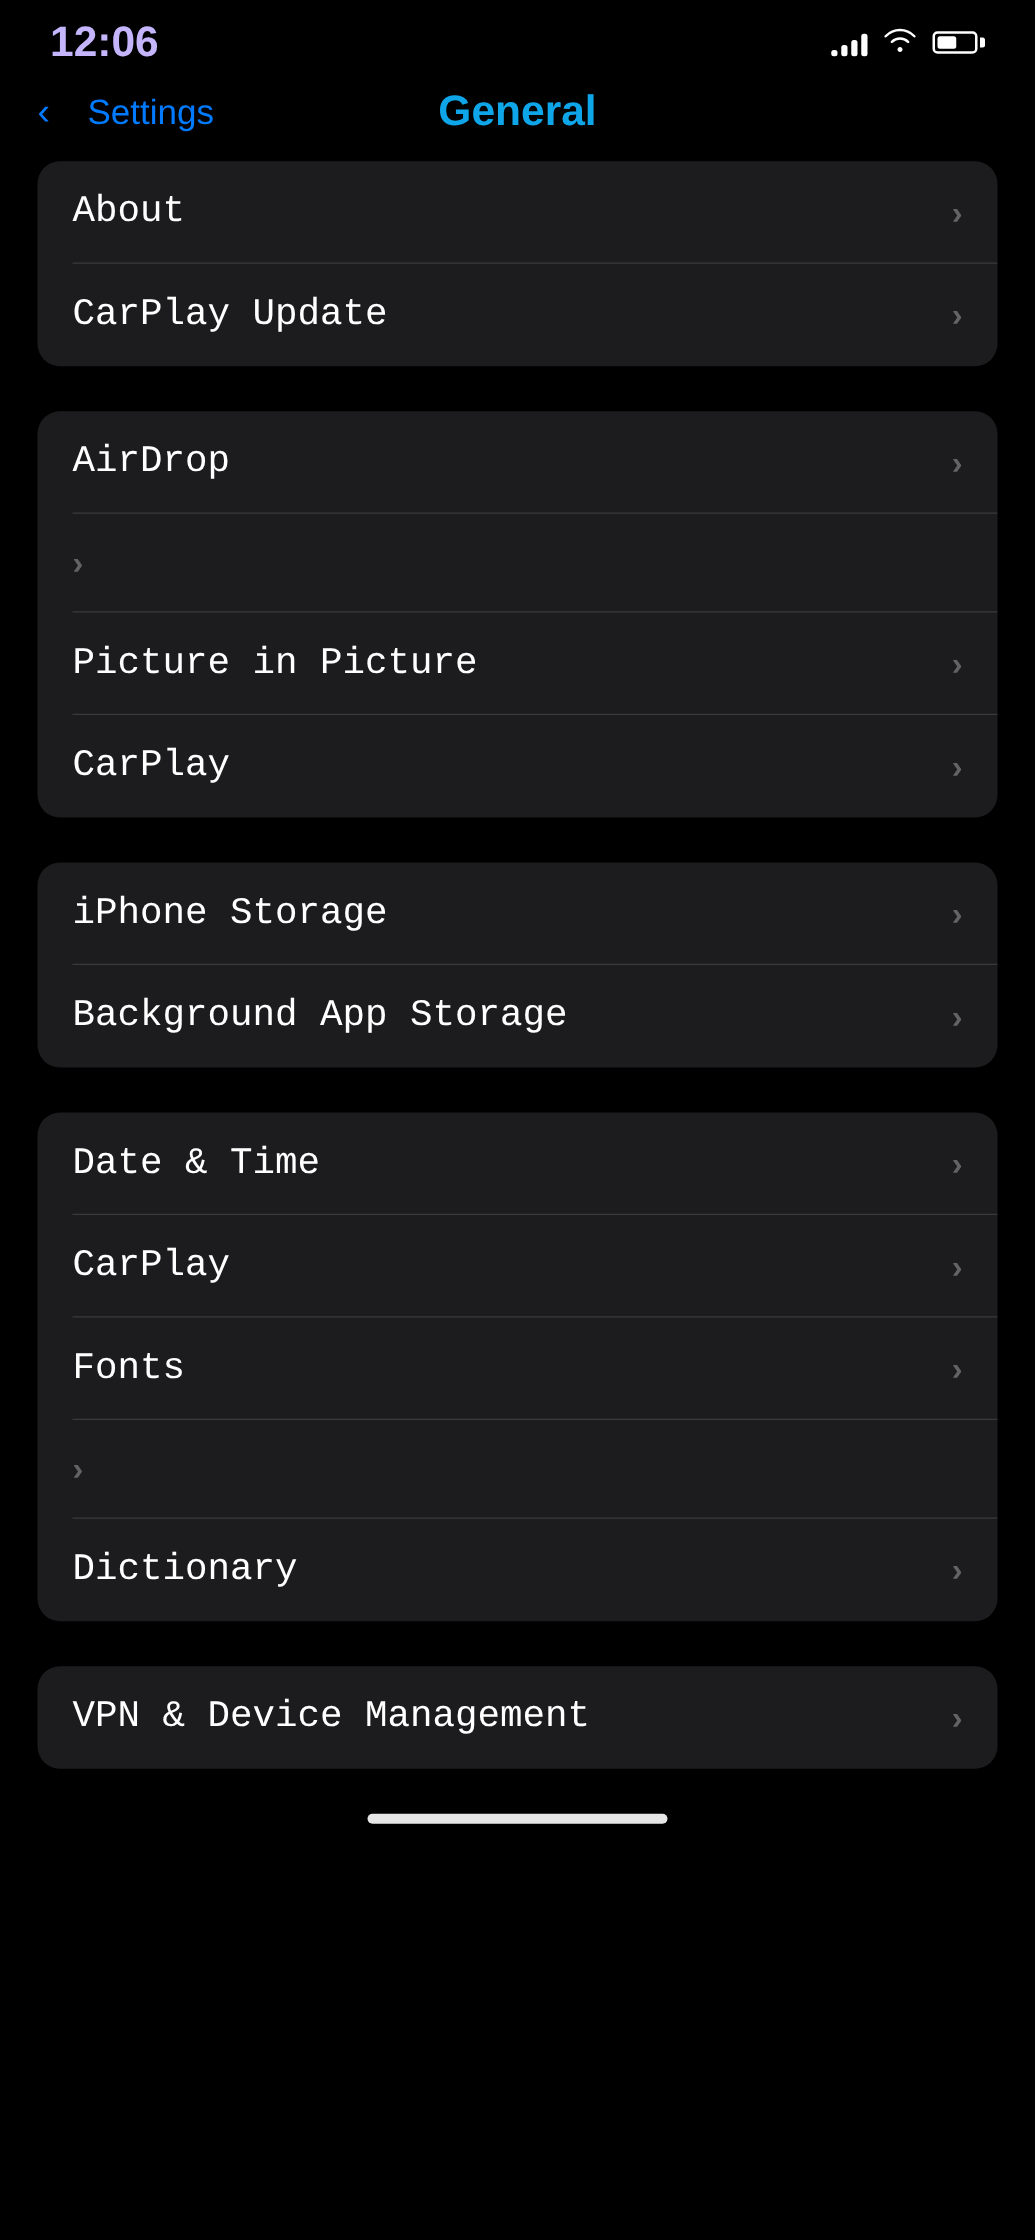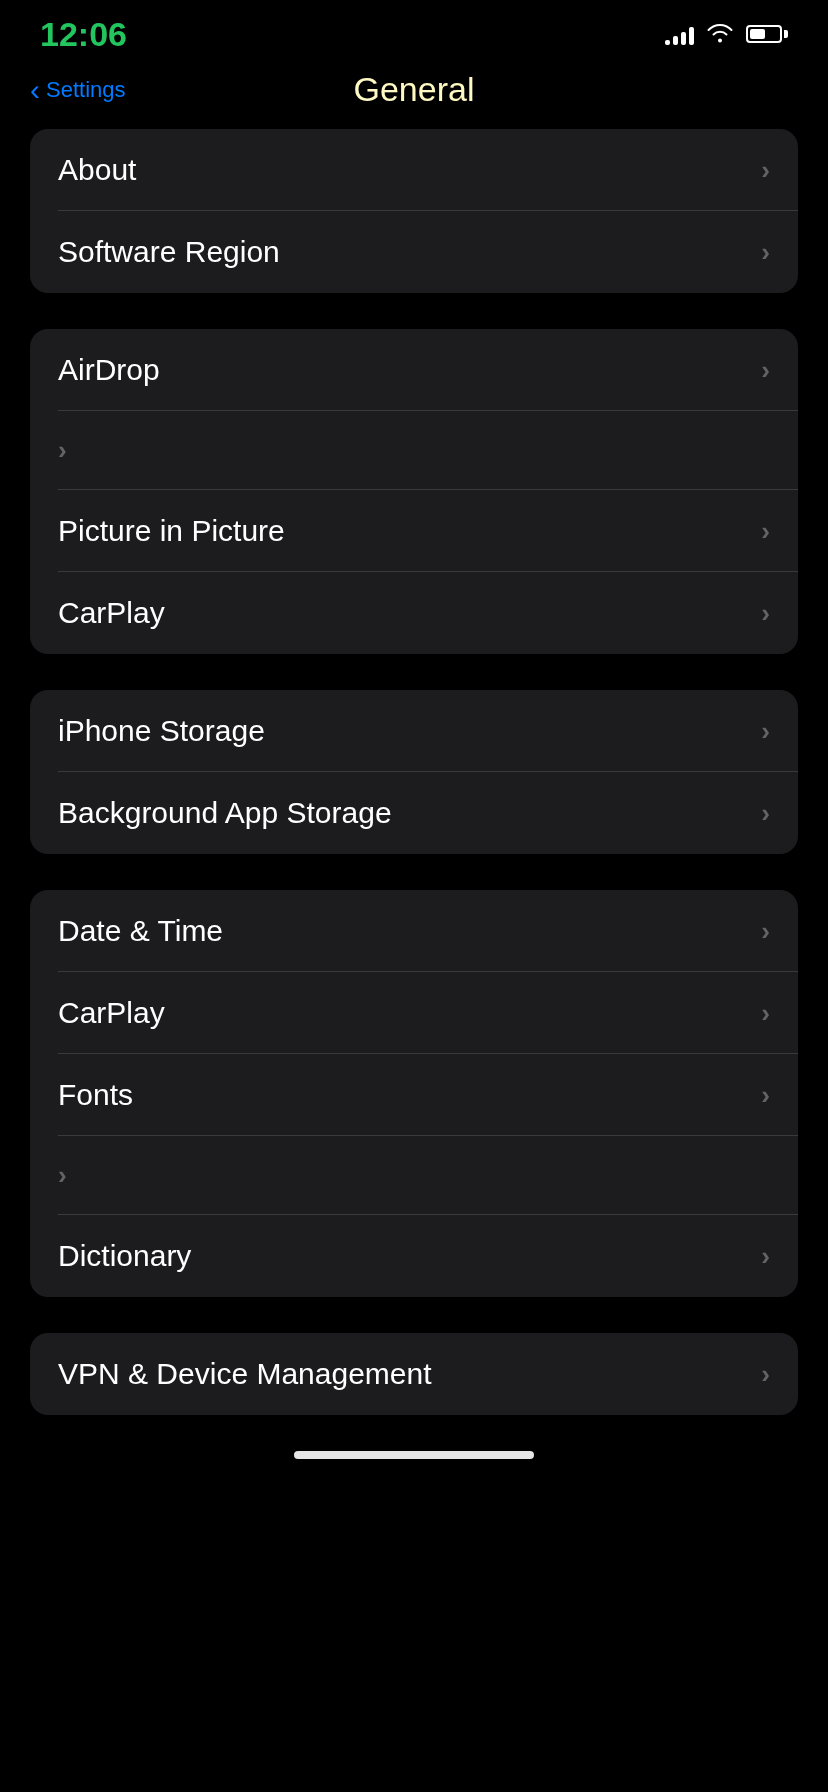--- a/index.html
+++ b/index.html
@@ -19,21 +19,21 @@
       display: flex;
       justify-content: space-between;
       align-items: center;
       padding: 18px 40px 10px 40px;
       height: 60px;
     }
 
     .status-time {
       font-size: 34px;
       font-weight: 600;
-      color: #22c55e;
+      color: #c4b5fd;
     }
 
     .status-icons {
       display: flex;
       align-items: center;
       gap: 12px;
     }
 
     .signal-bars {
       display: flex;
@@ -103,27 +103,28 @@
       font-size: 30px;
       cursor: pointer;
     }
 
     .nav-back-chevron {
       font-size: 30px;
       font-weight: 300;
     }
 
     .nav-back-label {
-      font-size: 22px;
+      font-size: 28px;
+      margin-left: 24px;
     }
 
     .nav-title {
       font-size: 34px;
-      font-weight: 400;
-      color: #fef9c3;
+      font-weight: 700;
+      color: #0ea5e9;
     }
 
     
     .settings-container {
       padding: 0 30px;
       display: flex;
       flex-direction: column;
       gap: 36px;
     }
 
@@ -149,20 +150,21 @@
       left: 28px;
       right: 0;
       height: 1px;
       background: #3a3a3c;
     }
 
     .row-label {
       font-size: 30px;
       color: #ffffff;
       font-weight: 400;
+      font-family: Liberation Mono, monospace;
     }
 
     .chevron-right {
       color: #636366;
       font-size: 26px;
       font-weight: 600;
     }
 
     
     .home-indicator {
@@ -216,21 +218,21 @@
   <span class="nav-title">General</span>
 </div>
 
 <div class="settings-container">
 <div class="settings-group">
       <div class="settings-row">
         <span class="row-label">About</span>
         <span class="chevron-right">›</span>
       </div>
       <div class="settings-row">
-        <span class="row-label">Software Region</span>
+        <span class="row-label">CarPlay Update</span>
         <span class="chevron-right">›</span>
       </div>
     </div>
     <div class="settings-group">
       <div class="settings-row">
         <span class="row-label">AirDrop</span>
         <span class="chevron-right">›</span>
       </div>
       <div class="settings-row">
         <span class="chevron-right">›</span>

